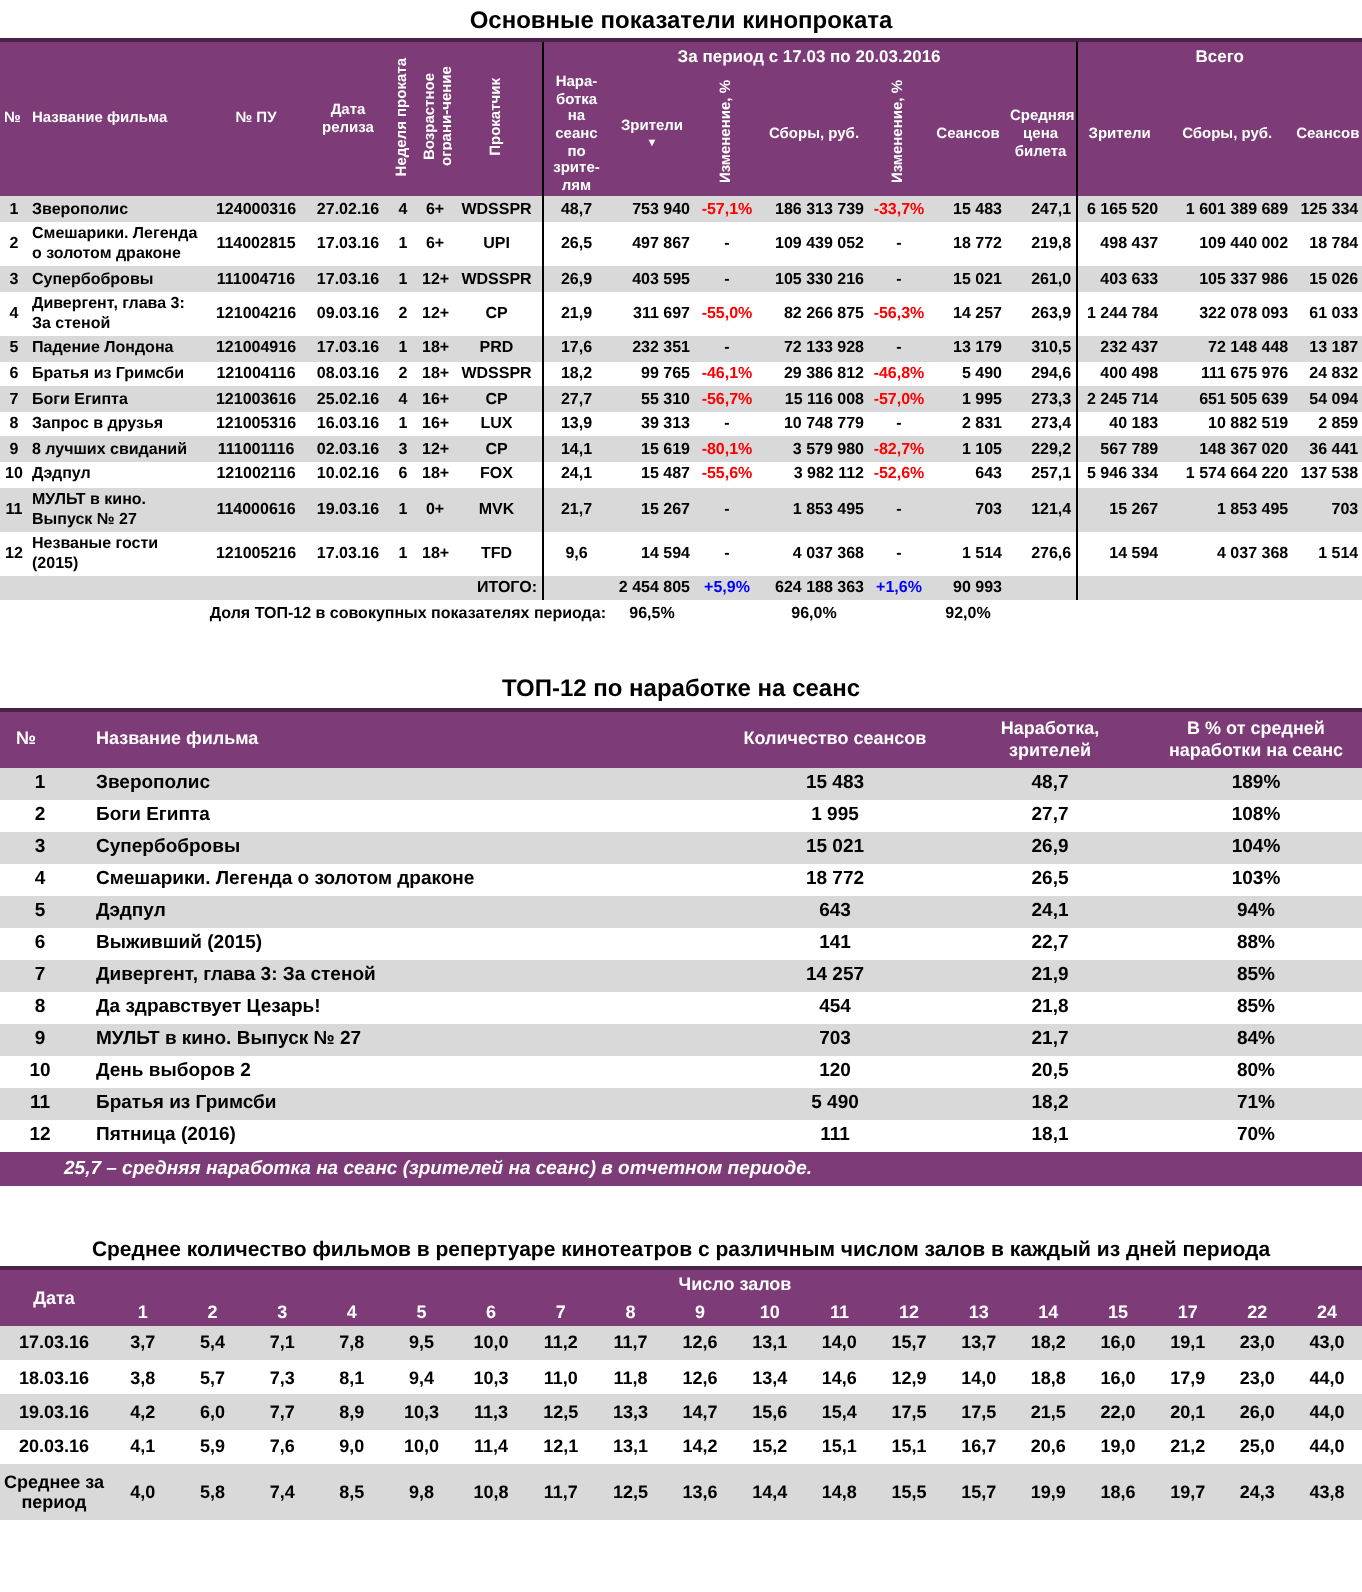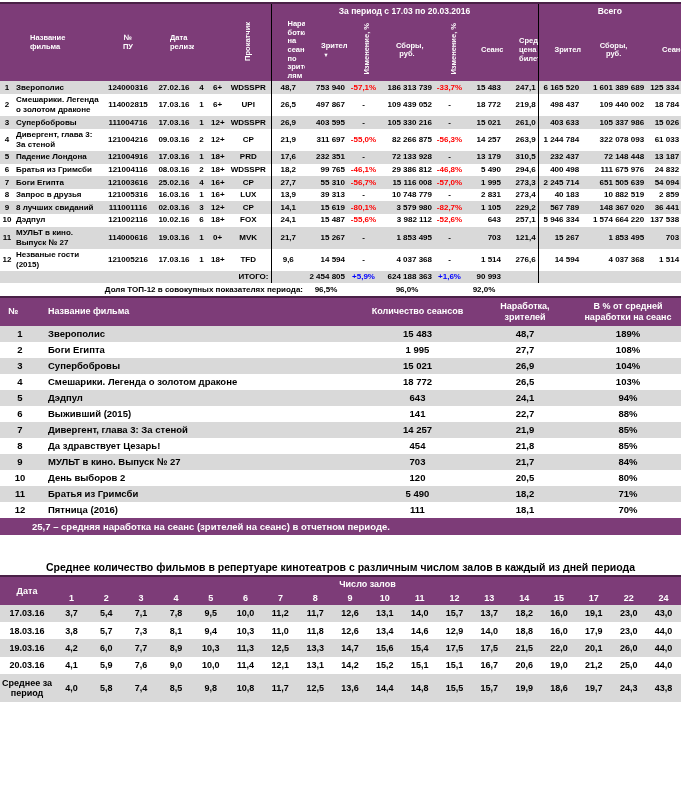--- a/index.html
+++ b/index.html
@@ -17,21 +17,21 @@
   .title{ text-align:center; font-weight:700; font-size:12px; margin:1px 0 2px 0; }
   .subtitle{ text-align:center; font-weight:700; font-size:12px; margin:24px 0 3px 0; }
   .subtitle2{ text-align:center; font-weight:700; font-size:10.5px; margin:26px 0 2px 0; }
   table{ border-collapse:collapse; table-layout:fixed; width:681px; }
   th,td{ overflow:hidden; }
 
   
   table.main{ font-size:8px; border-top:2px solid var(--purple-dark); }
   table.main th{
     background:var(--purple); color:#fff; font-weight:700; font-size:7.5px;
-    padding:1px 16px; vertical-align:middle; text-align:center; line-height:1.15;
+    padding:1px 2px; vertical-align:middle; text-align:center; line-height:1.15;
   }
   table.main th.group{ font-size:8.5px; height:16px; }
   table.main th.hl{ text-align:left; }
   table.main td{
     padding:1.5px 2px; white-space:nowrap; font-weight:700; line-height:1.2;
     vertical-align:middle;
   }
   table.main td.film{ white-space:normal; }
   table.main tr.alt td{ background:var(--alt); }
   .l{text-align:left;} .c{text-align:center;} .r{text-align:right;}
@@ -49,38 +49,39 @@
   table.top12{ font-size:9.5px; border-top:2px solid var(--purple-dark); }
   table.top12 th{
     background:var(--purple); color:#fff; font-weight:700; font-size:9px;
     padding:3px 4px; vertical-align:middle; line-height:1.2; height:28px;
   }
   table.top12 td{ padding:2.5px 4px; font-weight:700; }
   table.top12 tr.alt td{ background:var(--alt); }
   table.top12 td.name, table.top12 th.name{ text-align:left; padding-left:8px; }
   table.top12 tfoot td{
     background:var(--purple); color:#fff; font-weight:700; text-align:left;
-    padding:3px 4px 3px 32px; font-size:9.5px;
+    padding:3px 4px 3px 32px; font-size:9.5px;font-style:italic;
   }
 
   
   table.halls{ font-size:9px; border-top:2px solid var(--purple-dark); }
   table.halls th{
     background:var(--purple); color:#fff; font-weight:700; font-size:9px;
     padding:2px 1px; text-align:center; vertical-align:middle;
   }
   table.halls td{ padding:3.5px 1px; text-align:center; font-weight:700; line-height:1.15; }
   table.halls tr.alt td{ background:var(--alt); }
   table.halls td.datecol{ white-space:normal; }
 </style>
 </head>
 <body>
 
 <div>
 
+  <div class="title">Основные показатели кинопроката</div>
 
   <table class="main">
     <colgroup>
       <col style="width:14px">
         <col style="width:88px">
         <col style="width:52px">
         <col style="width:40px">
       <col style="width:15px">
         <col style="width:17px">
         <col style="width:45px">
@@ -373,20 +374,21 @@
           <td></td>
           <td class="c">92,0%</td>
           <td></td>
           <td></td>
           <td></td>
           <td></td>
         </tr>
       </tbody>
   </table>
 
+  <div class="subtitle">ТОП-12 по наработке на сеанс</div>
 
   <table class="top12">
     <colgroup>
       <col style="width:40px">
         <col style="width:320px">
         <col style="width:115px">
         <col style="width:100px">
         <col style="width:106px">
     </colgroup>
     <thead>

